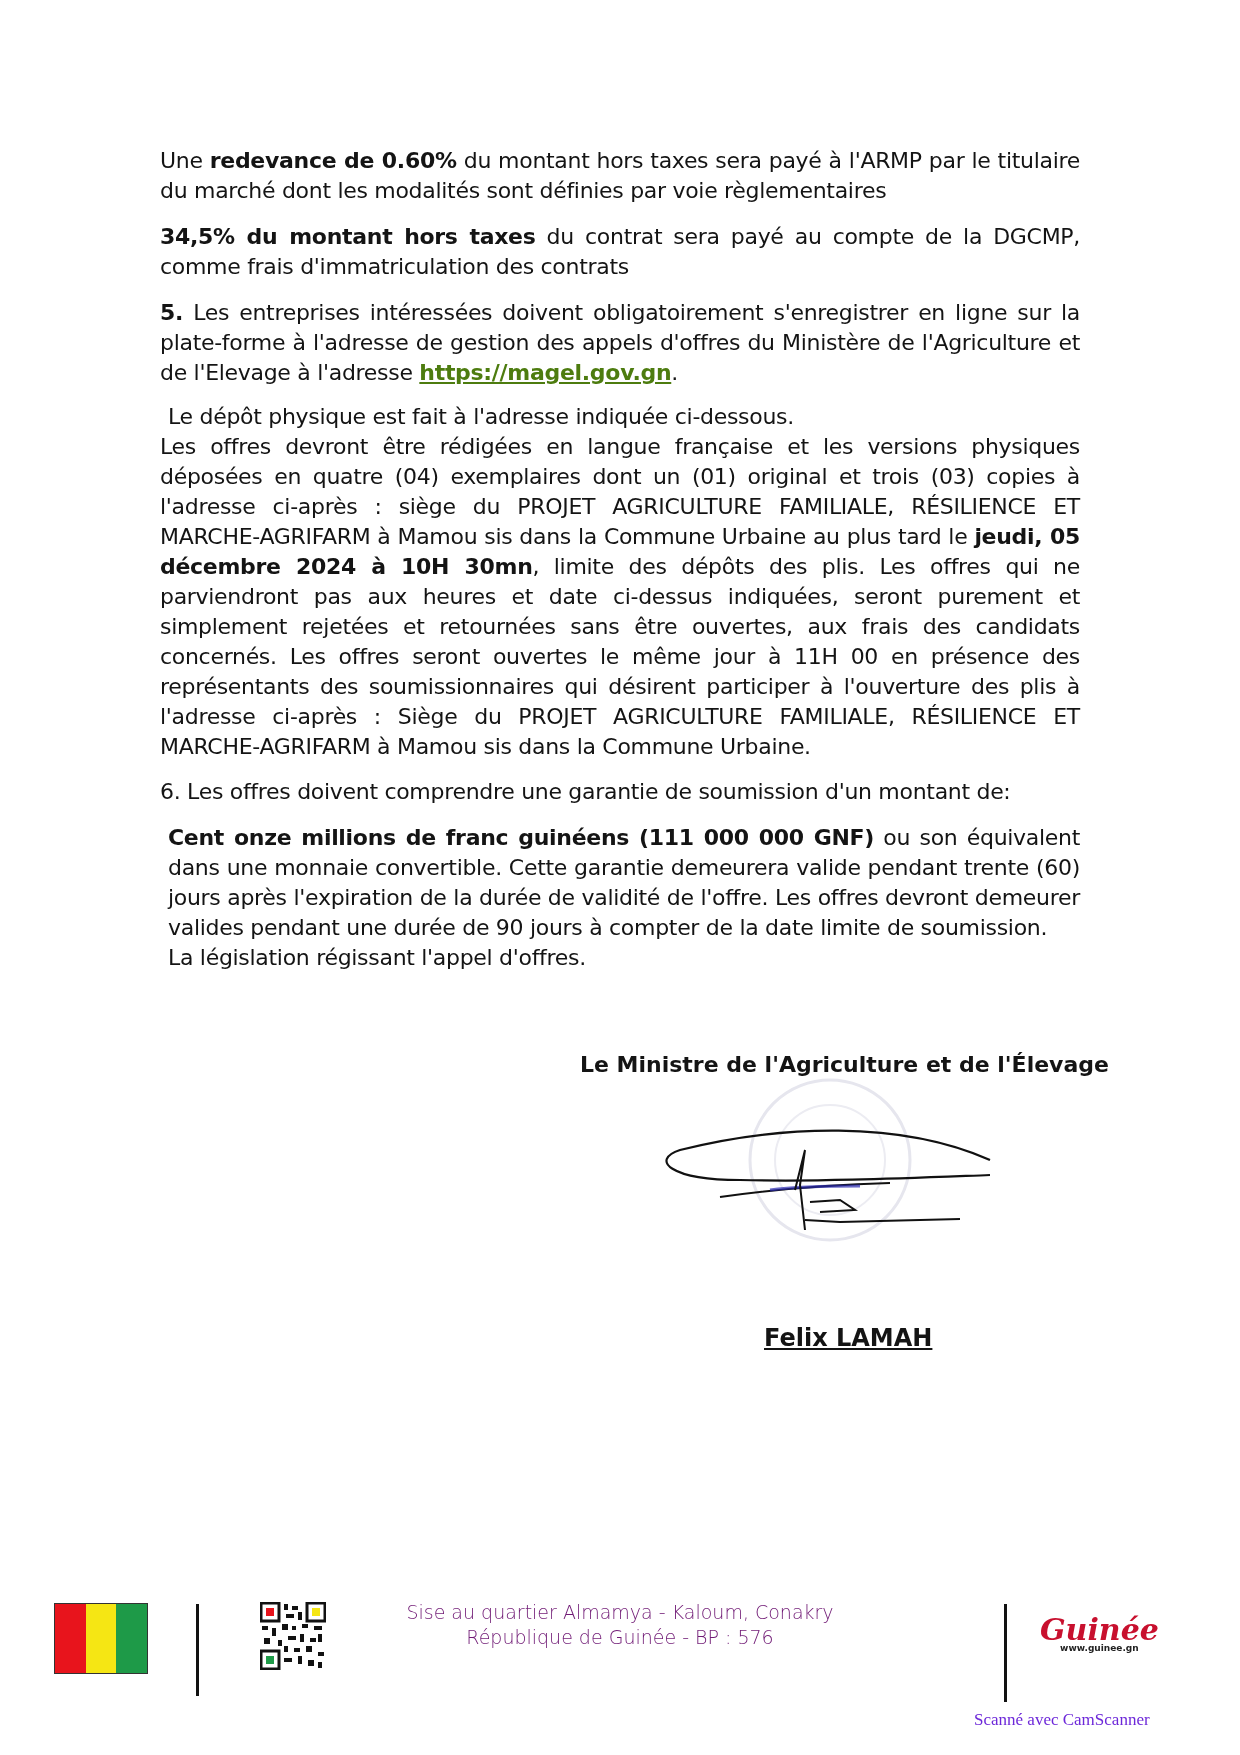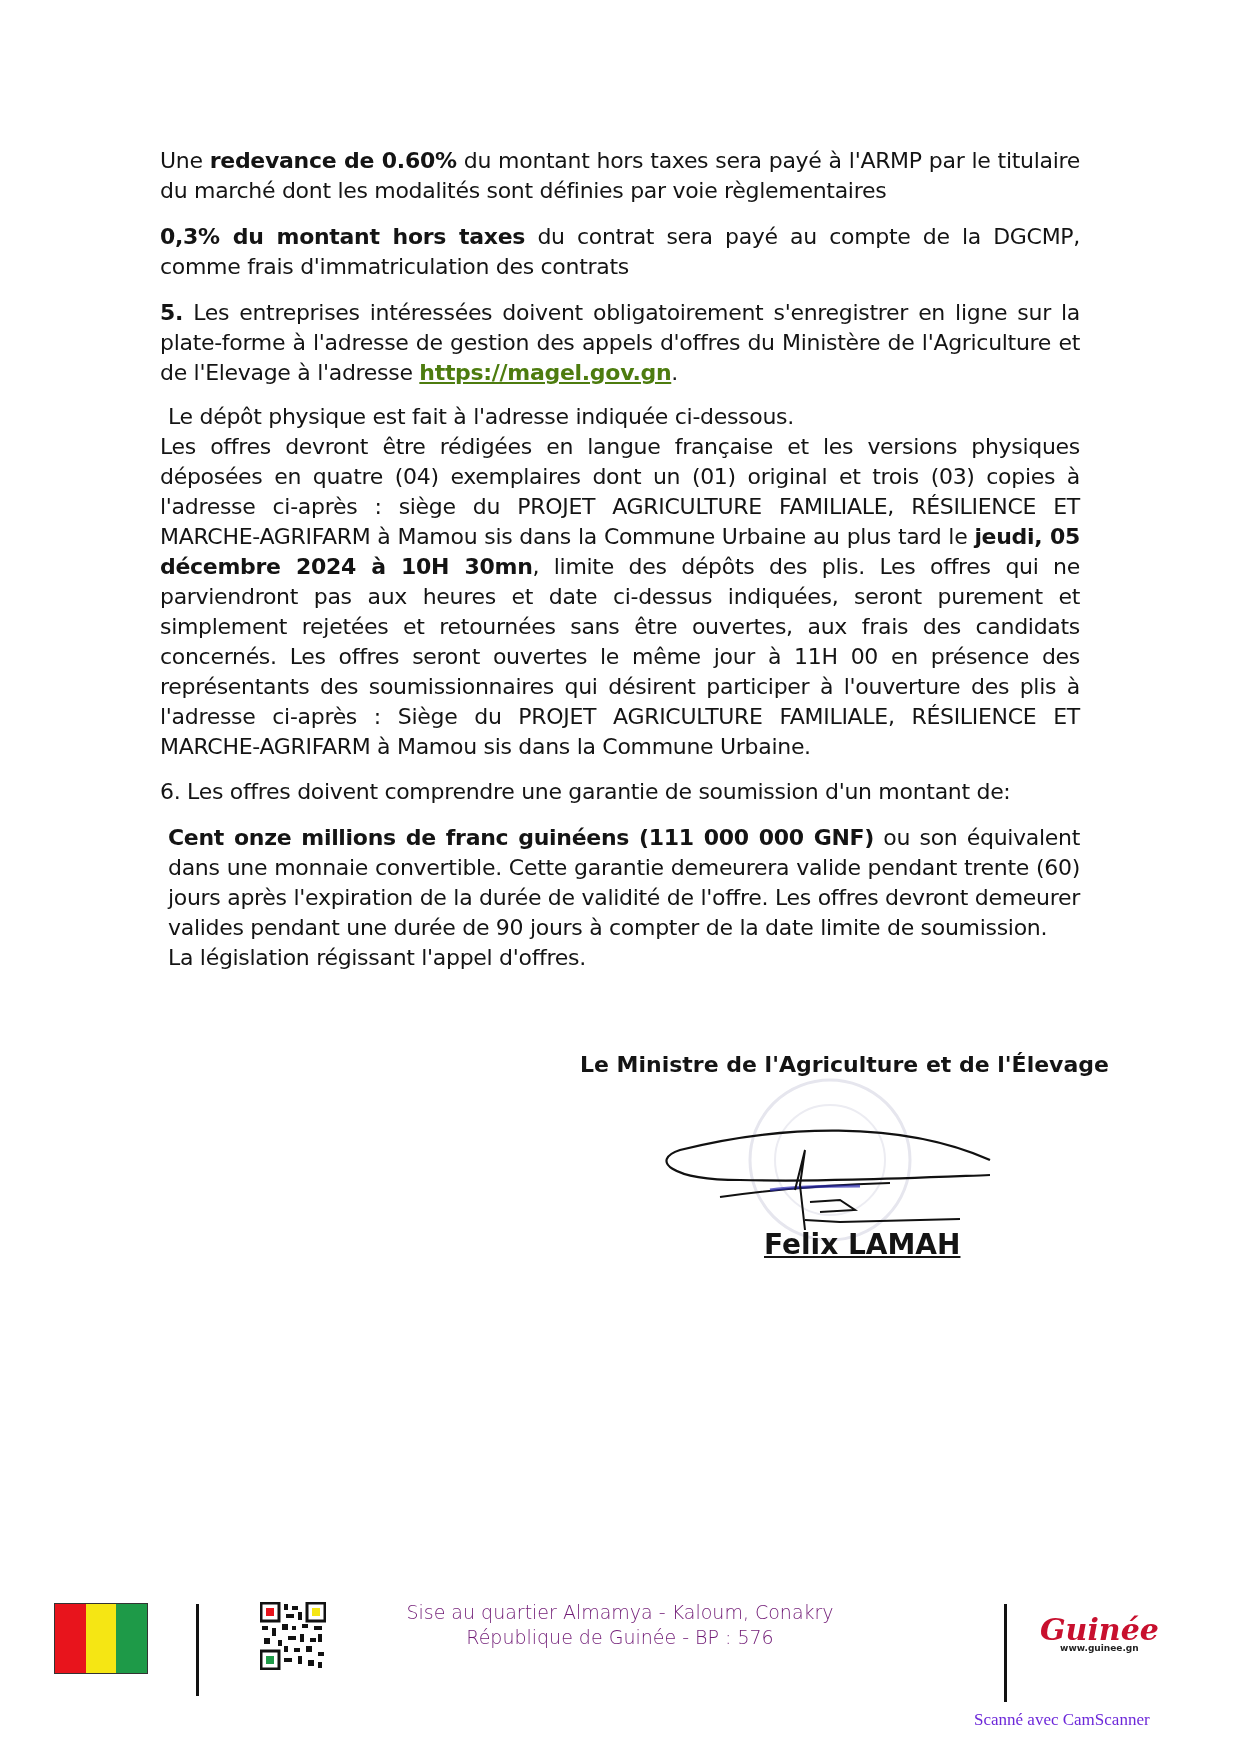--- a/index.html
+++ b/index.html
@@ -14,21 +14,21 @@
     font-size: 22px; line-height: 30px; letter-spacing: -0.3px;
     text-align: justify;
   }
   .para { margin: 0; }
   b { font-weight: bold; }
   a.link { color: #4d7c0f; text-decoration: underline; font-weight: bold; }
   .sig-title {
     position: absolute; left: 580px; top: 1052px; font-size: 22px; font-weight: bold;
   }
   .sig-name {
-    position: absolute; left: 764px; top: 1228px; font-size: 28px; font-weight: bold;
+    position: absolute; left: 764px; top: 1324px; font-size: 24px; font-weight: bold;
     text-decoration: underline;
   }
   .signature { position: absolute; left: 660px; top: 1090px; }
   .stamp { position: absolute; left: 740px; top: 1070px; }
   .footer-flag { position: absolute; left: 54px; top: 1603px; width: 92px; height: 69px; display: flex; border: 1px solid #333; }
   .footer-flag span { flex: 1; }
   .vbar { position: absolute; width: 3px; background: #111; }
   .qr { position: absolute; left: 260px; top: 1602px; }
   .footer-addr {
     position: absolute; left: 370px; top: 1600px; width: 500px; text-align: center;
@@ -42,21 +42,21 @@
 </head>
 <body>
 
 <div class="page">
 
   <div class="body-text" style="top:146px;">
     <p class="para">
       <span>Une </span><b>redevance de 0.60%</b><span> du montant hors taxes sera payé à l'ARMP par le titulaire du marché dont les modalités sont définies par voie règlementaires</span>
     </p>
     <p class="para" style="margin-top:16px;">
-      <b>0,3% du montant hors taxes</b><span> du contrat sera payé au compte de la DGCMP, comme frais d'immatriculation des contrats</span>
+      <b>34,5% du montant hors taxes</b><span> du contrat sera payé au compte de la DGCMP, comme frais d'immatriculation des contrats</span>
     </p>
     <p class="para" style="margin-top:16px;">
       <b>5.</b><span> Les entreprises intéressées doivent obligatoirement s'enregistrer en ligne sur la plate-forme à l'adresse de gestion des appels d'offres du Ministère de l'Agriculture et de l'Elevage à l'adresse </span><a class="link">https://magel.gov.gn</a><span>.</span>
     </p>
     <p class="para" style="margin-top:14px;margin-left:8px;">Le dépôt physique est fait à l'adresse indiquée ci-dessous.</p>
     <p class="para">
       <span>Les offres devront être rédigées en langue française et les versions physiques déposées en quatre (04) exemplaires dont un (01) original et trois (03) copies à l'adresse ci-après : siège du PROJET AGRICULTURE FAMILIALE, RÉSILIENCE ET MARCHE-AGRIFARM à Mamou sis dans la Commune Urbaine au plus tard le </span><b>jeudi, 05 décembre 2024 à 10H 30mn</b><span>, limite des dépôts des plis. Les offres qui ne parviendront pas aux heures et date ci-dessus indiquées, seront purement et simplement rejetées et retournées sans être ouvertes, aux frais des candidats concernés. Les offres seront ouvertes le même jour à 11H 00 en présence des représentants des soumissionnaires qui désirent participer à l'ouverture des plis à l'adresse ci-après : Siège du PROJET AGRICULTURE FAMILIALE, RÉSILIENCE ET MARCHE-AGRIFARM à Mamou sis dans la Commune Urbaine.</span>
     </p>
     <p class="para" style="margin-top:15px;">6. Les offres doivent comprendre une garantie de soumission d'un montant de:</p>
     <p class="para" style="margin-top:16px; padding-left:8px;">

